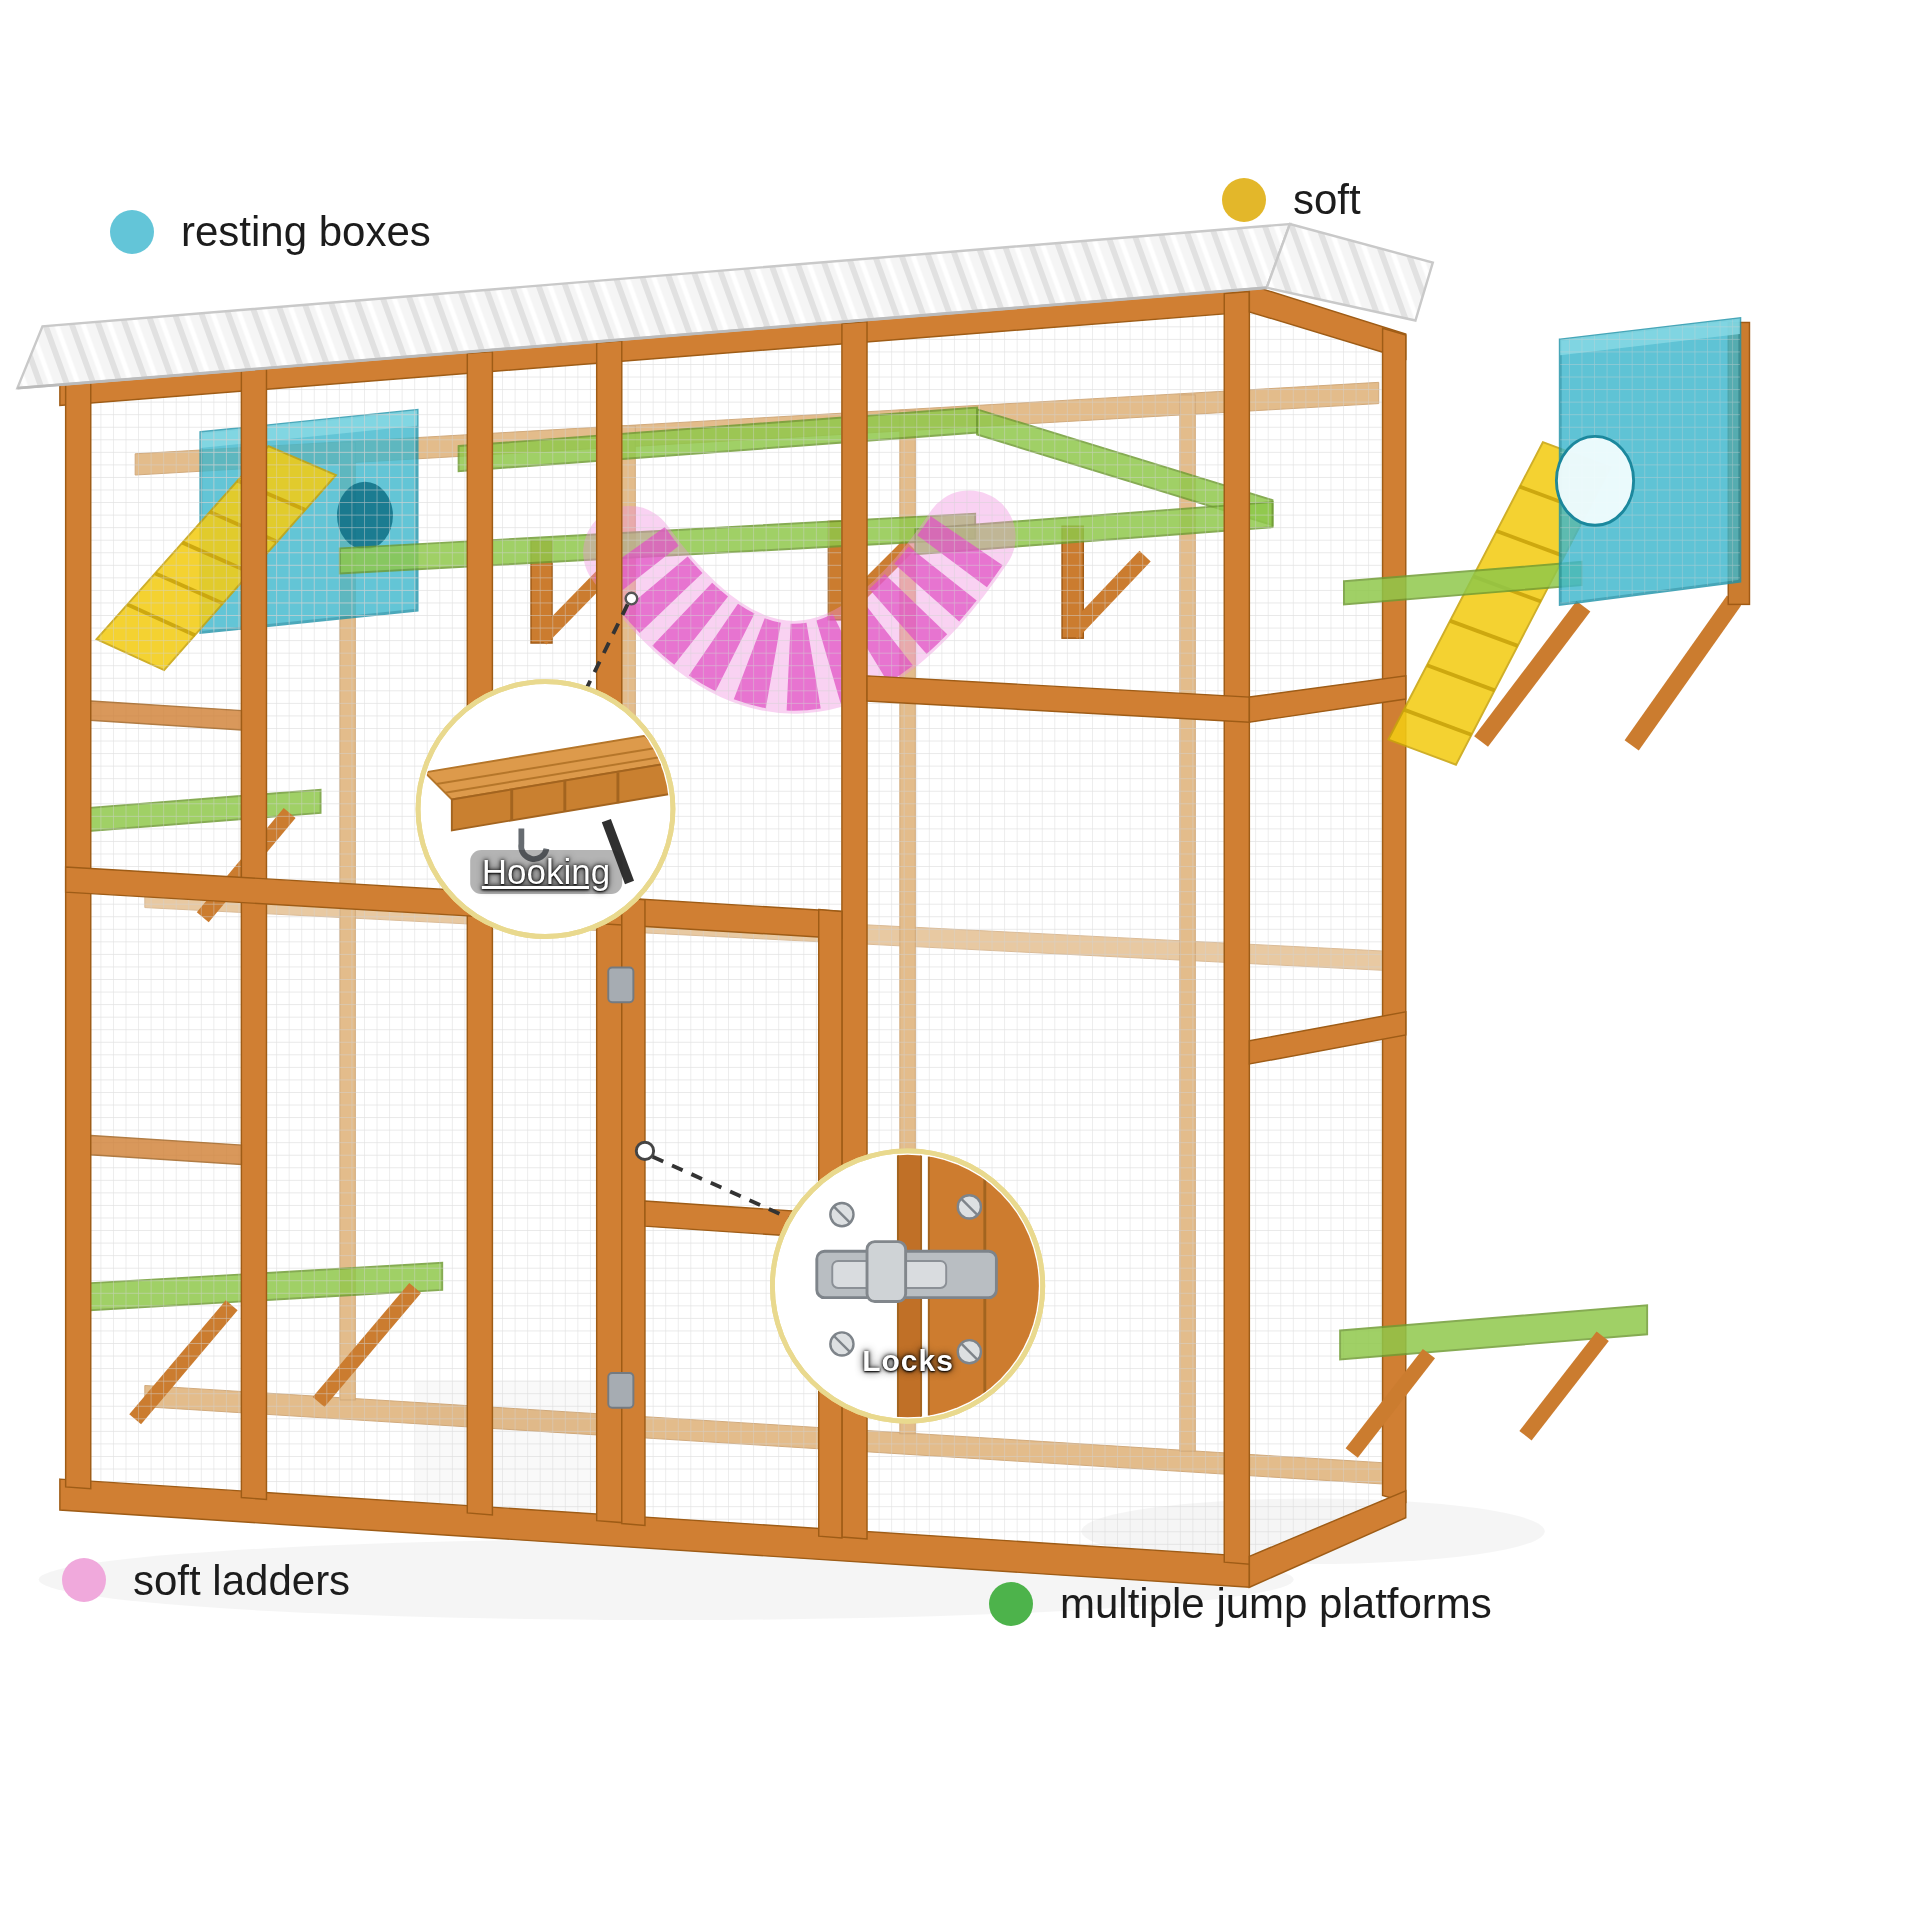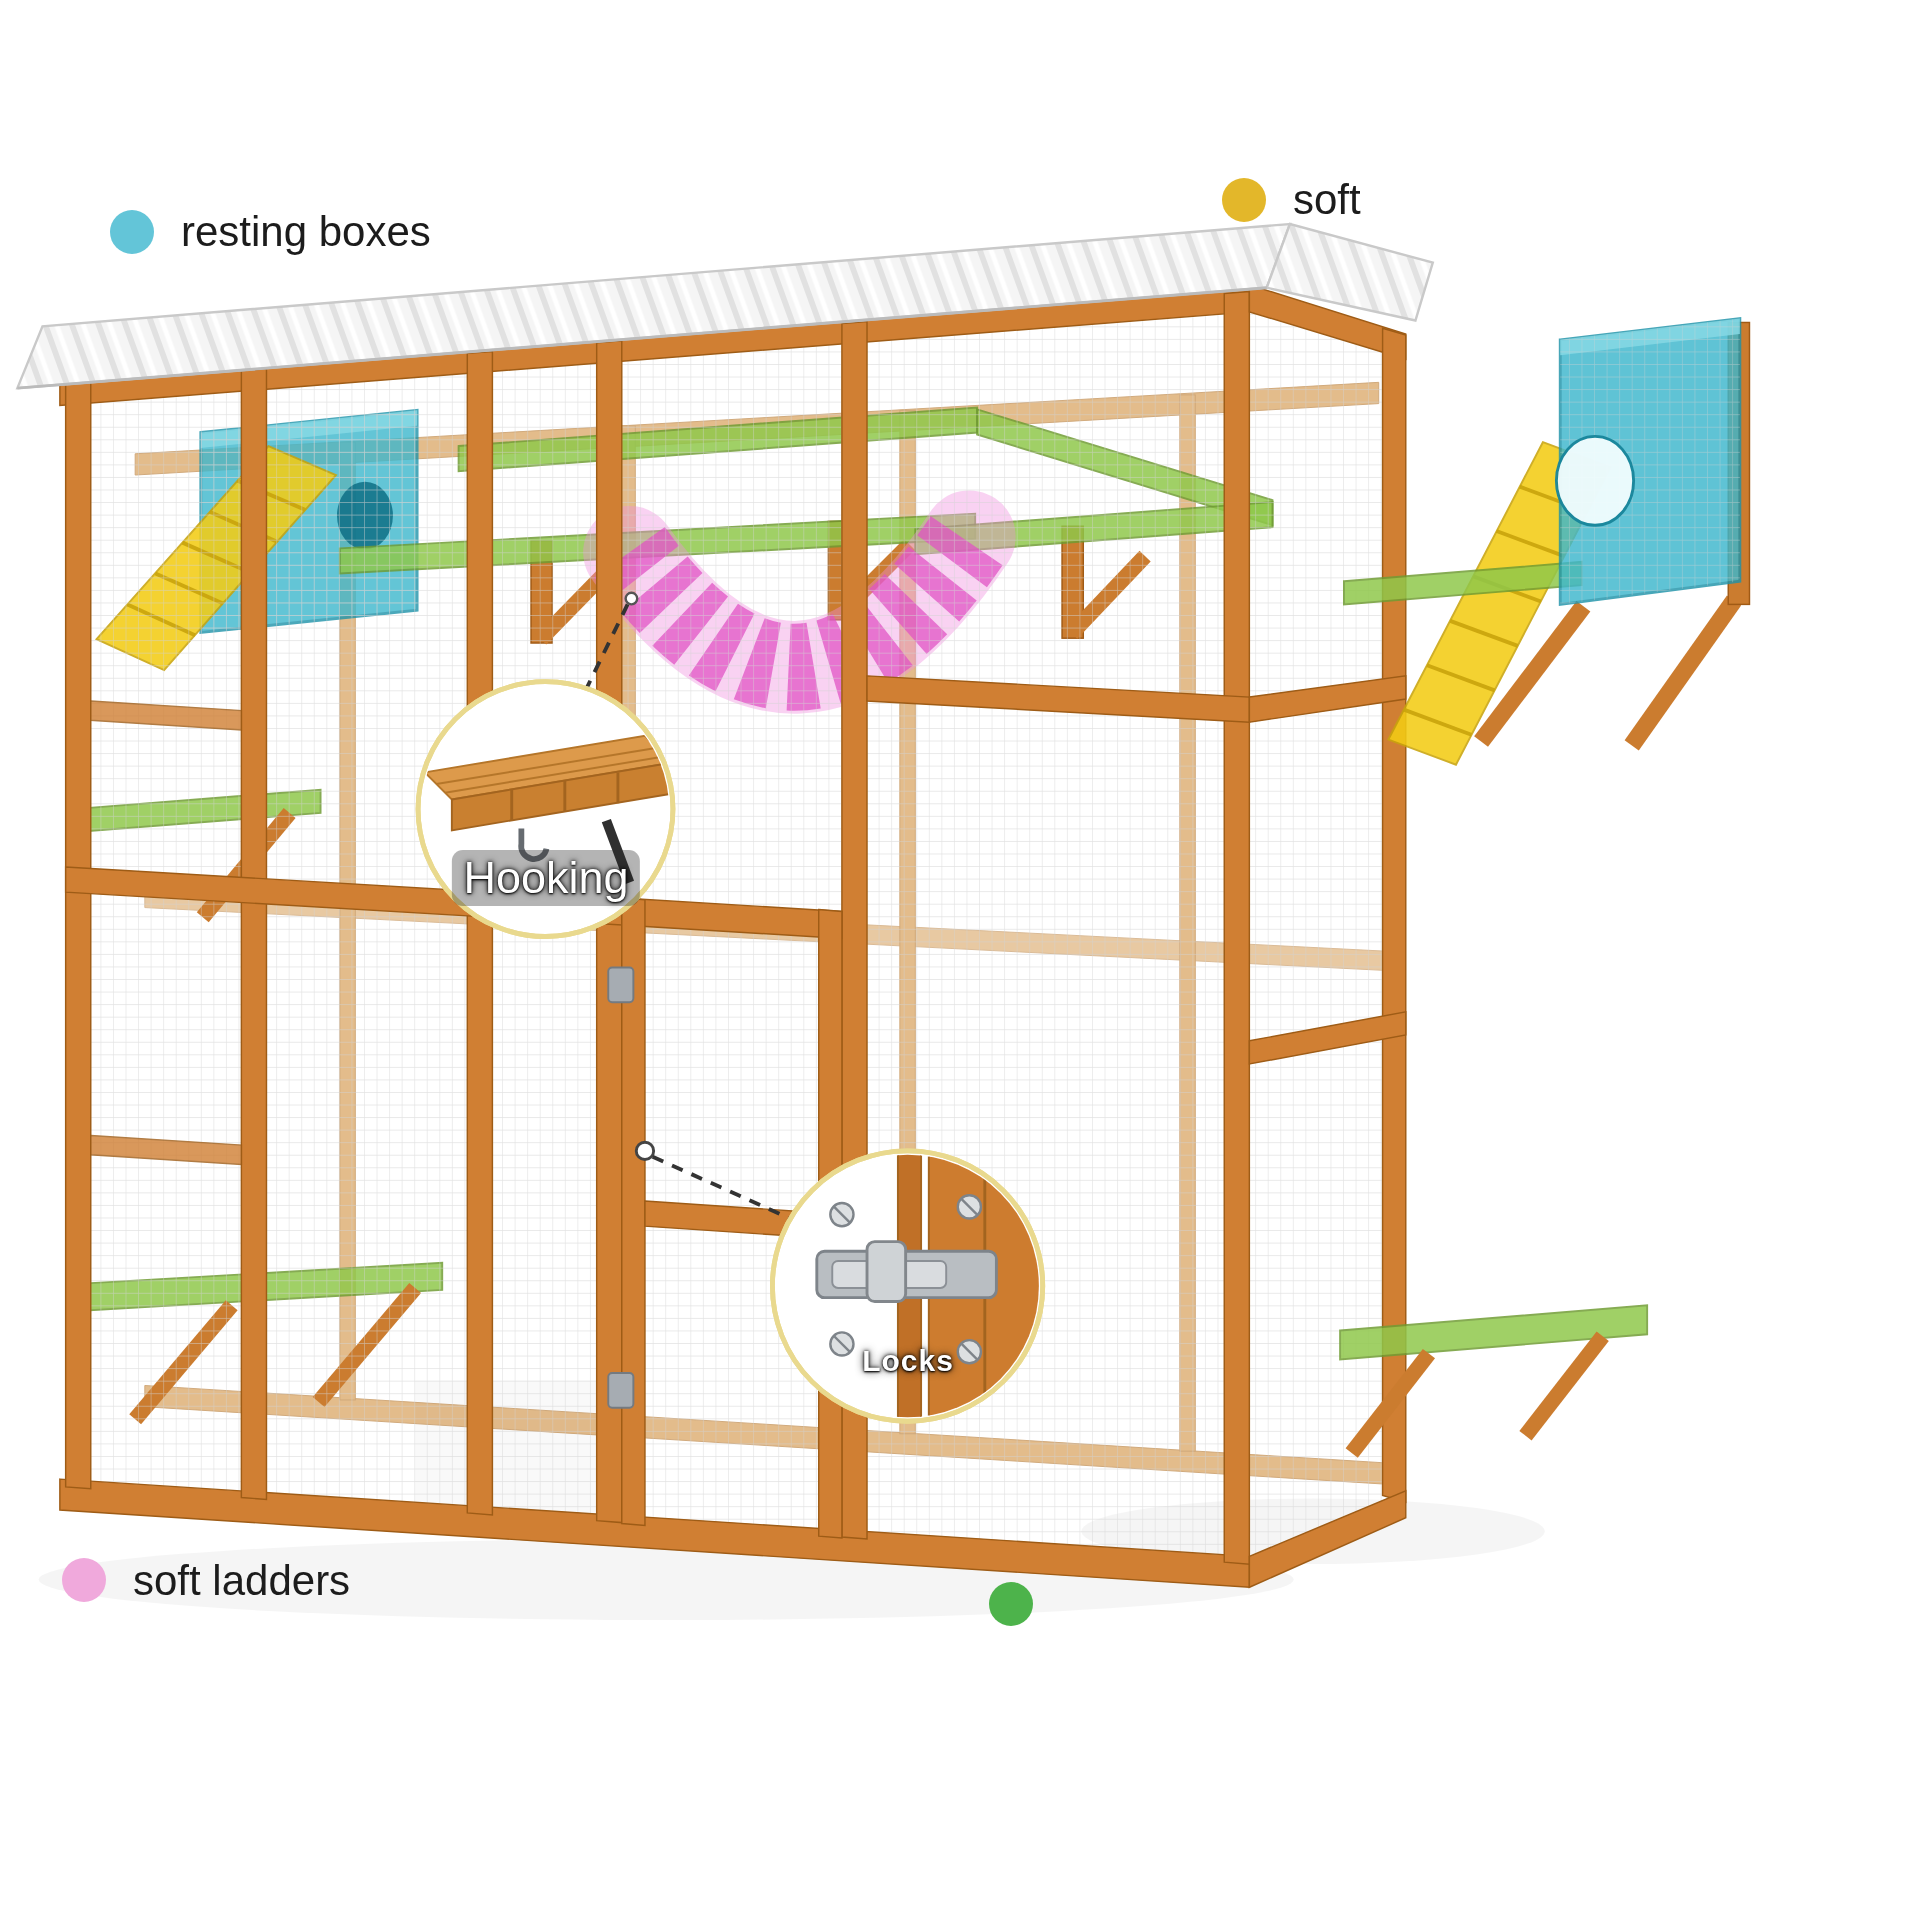--- a/index.html
+++ b/index.html
@@ -3,23 +3,23 @@
 <meta charset="utf-8">
 <style>
   html,body{margin:0;padding:0;background:#ffffff;}
   .scene{position:relative;width:1790px;height:1931px;background:#ffffff;overflow:hidden;
          font-family:"Liberation Sans", sans-serif;}
   .scene svg.main{position:absolute;left:0;top:0;}
   .legend-item{position:absolute;display:flex;align-items:center;gap:27px;
                color:#1c1c1c;font-size:42px;line-height:1;white-space:nowrap;}
   .dot{width:44px;height:44px;flex:0 0 auto;}
   .callout-label{position:absolute;transform:translateX(-50%);color:#ffffff;white-space:nowrap;}
-  .callout-label.hooking{font-size:45px;
+  .callout-label.hooking{font-size:35px;
       text-shadow:0 0 3.9px rgba(0,0,0,.9),0 0 7.7px rgba(0,0,0,.75),0 1px 1.9px rgba(0,0,0,.9);
-      background:rgba(40,40,40,.35);padding:1.9px 11.6px;border-radius:11px;}
+      background:rgba(40,40,40,.35);padding:1.9px 11.6px;border-radius:11px;text-decoration:underline;}
   .callout-label.locks{font-size:30px;font-weight:bold;letter-spacing:1px;
       text-shadow:0 0 3.9px rgba(0,0,0,.95),0 0 8.7px rgba(0,0,0,.8),0 1px 1.9px rgba(0,0,0,.95);}
 </style>
 </head>
 <body>
 
 <div class="scene">
 
 <svg class="main" width="1931" height="1931" viewBox="0 0 2000 2000">
   <defs>
@@ -244,19 +244,20 @@
   <svg class="dot" viewBox="0 0 46 46">
     <circle cx="23" cy="23" r="23" fill="#f0a9dc"></circle>
   </svg>
   <span>soft ladders</span>
 </div>
 
 <div class="legend-item" style="left:989px; top:1582px;">
   <svg class="dot" viewBox="0 0 46 46">
     <circle cx="23" cy="23" r="23" fill="#4db34b"></circle>
   </svg>
+  <span>multiple jump platforms</span>
 </div>
 
 <div class="callout-label hooking" style="left:546px; top:850px;">Hooking</div>
 <div class="callout-label locks" style="left:908px; top:1344px;">Locks</div>
 
 </div>
 
 
 </body></html>

